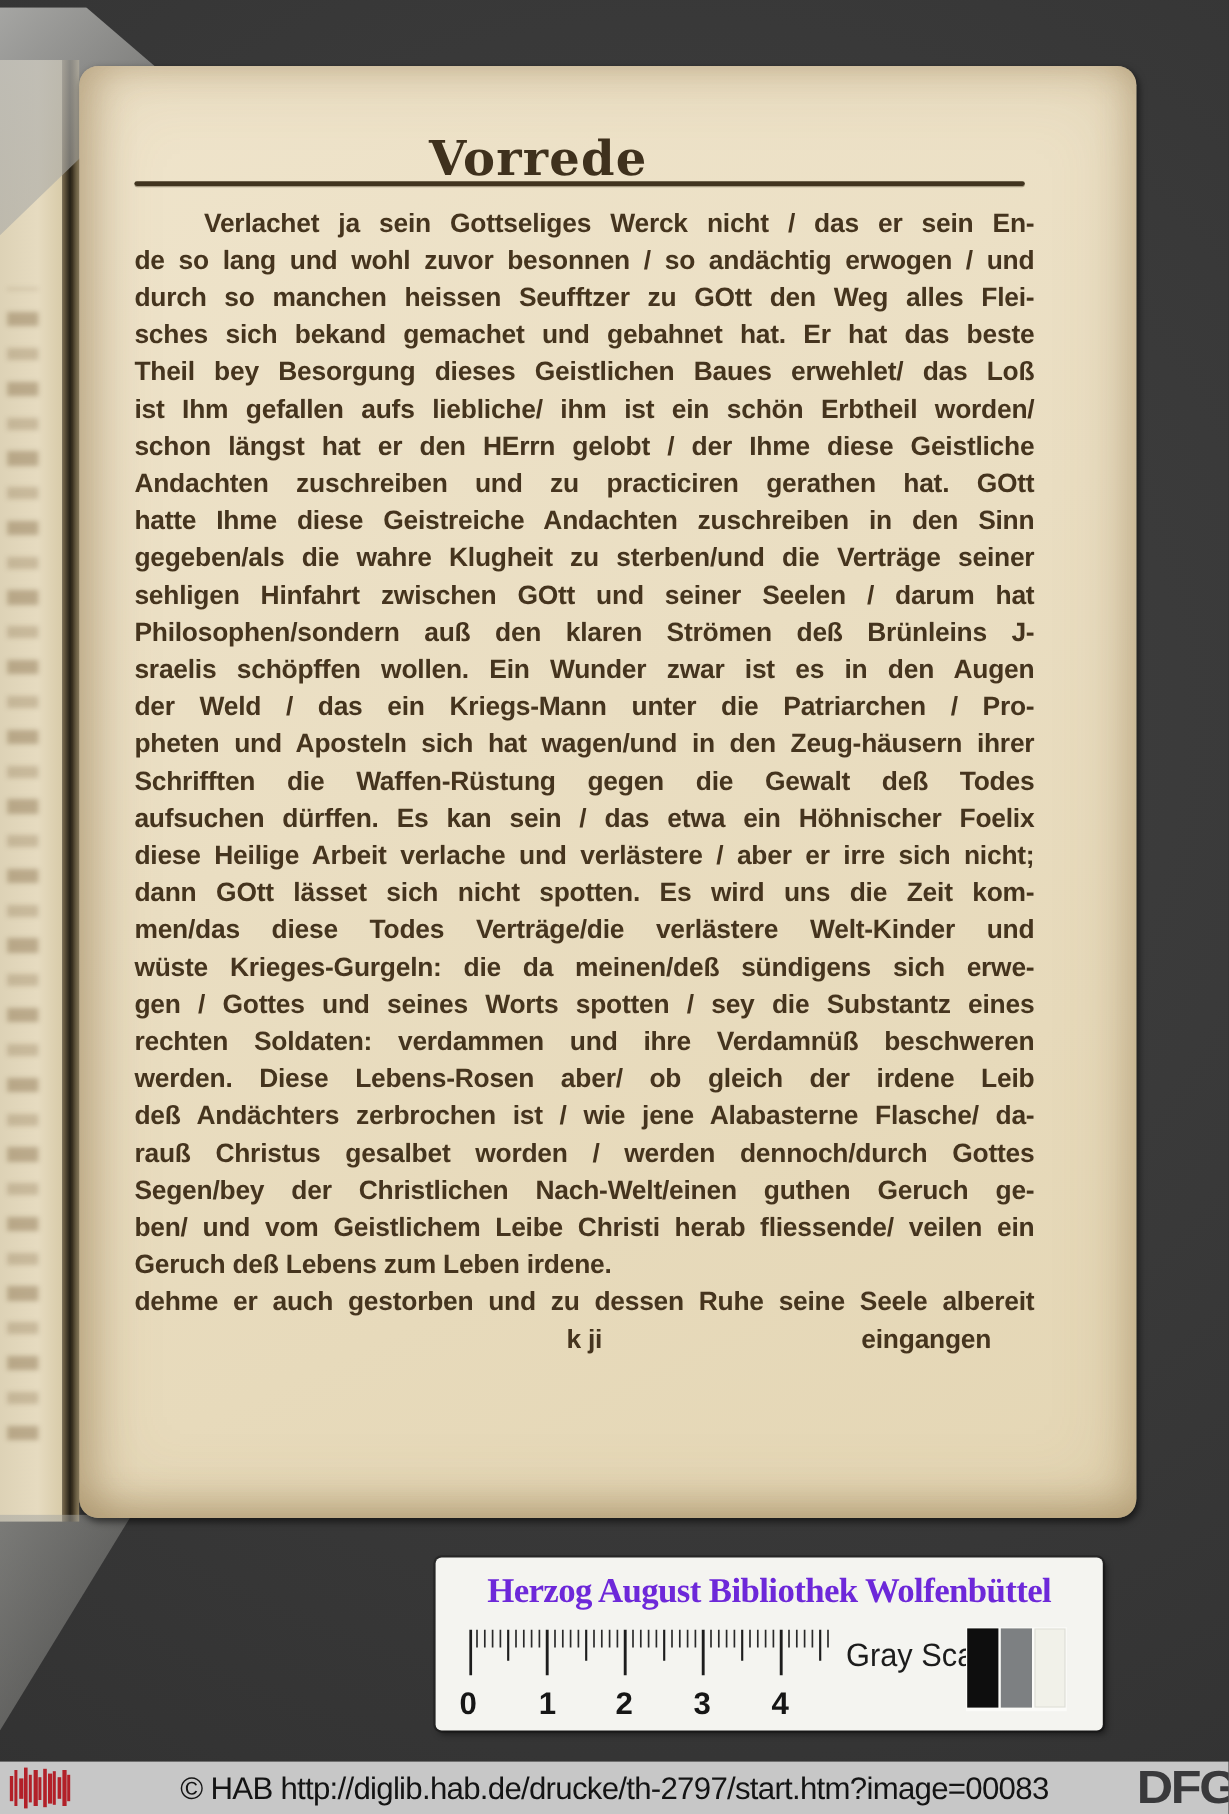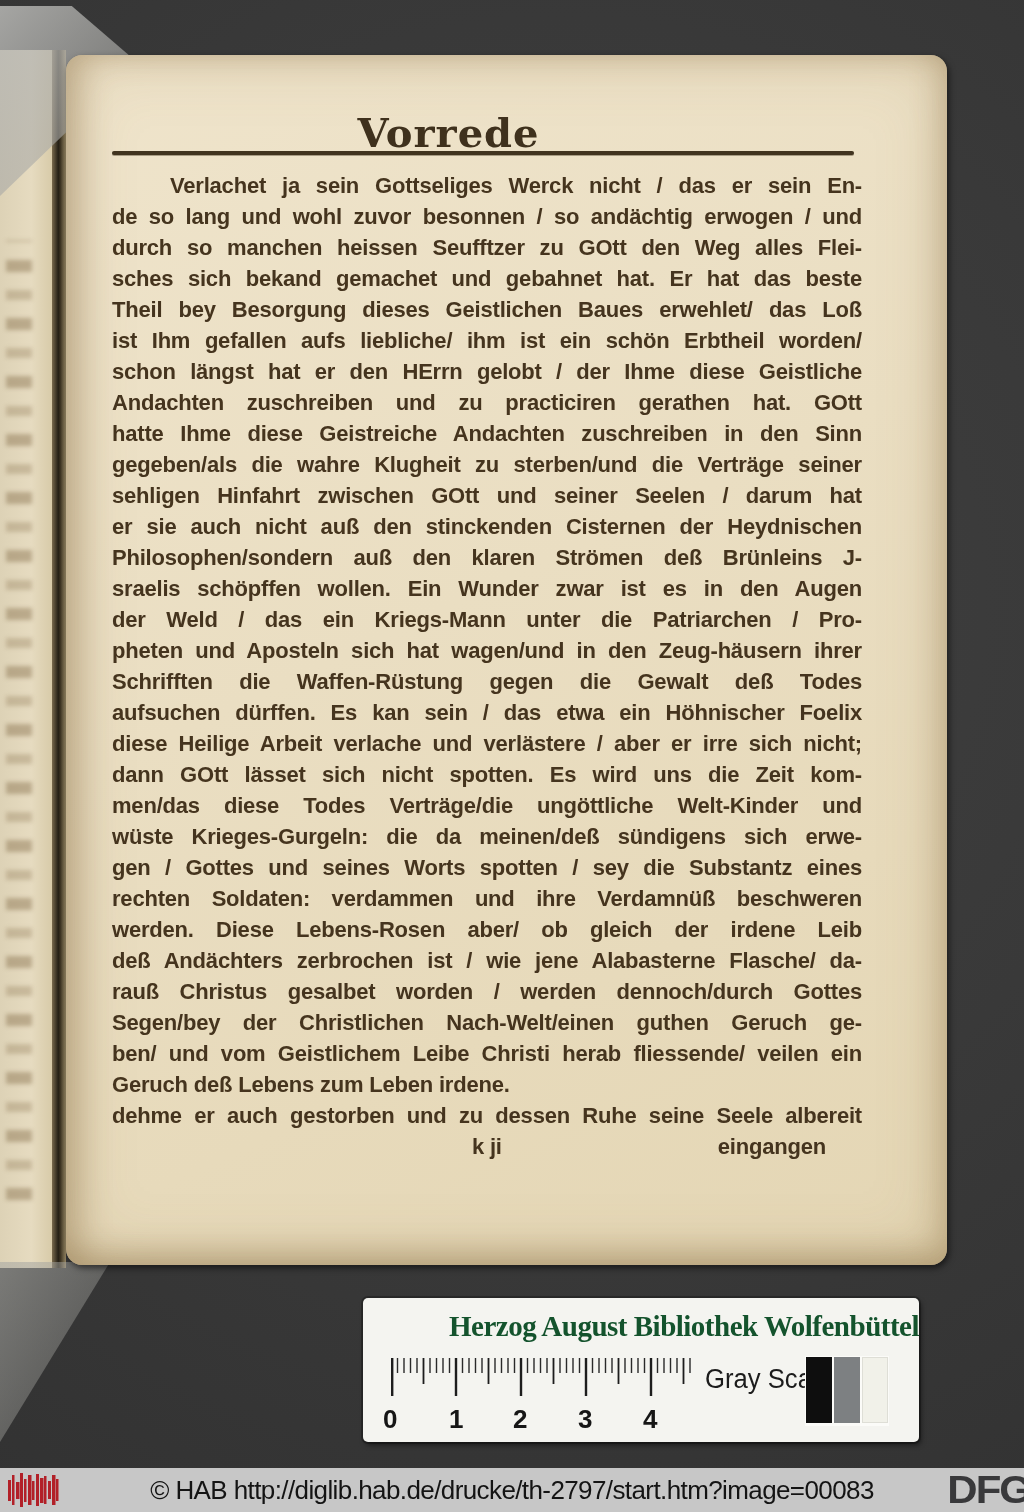--- a/index.html
+++ b/index.html
@@ -73,22 +73,22 @@
   .sig-mark{position:absolute;left:360px;}
   .catchword{position:absolute;right:36px;margin-left:48px;}
 
   
   .card{
     position:absolute;left:363px;top:1298px;width:556px;height:144px;
     background:#f4f4f0;border-radius:5px;
     box-shadow:0 0 0 2px rgba(0,0,0,.25), 2px 3px 5px rgba(0,0,0,.5);
   }
   .card-title{
-    position:absolute;top:12px;left:0;width:100%;text-align:right;
-    font-family:"Liberation Serif", serif;font-weight:700;font-size:29px;color:#14532d;
+    position:absolute;top:12px;left:0;width:100%;text-align:center;
+    font-family:"Liberation Serif", serif;font-weight:700;font-size:29px;color:#6d28d9;
     letter-spacing:-0.5px;
   }
   .ruler{position:absolute;left:28px;top:60px;width:310px;height:80px;}
   .ruler svg{position:absolute;left:0;top:0;}
   .ruler-nums{position:absolute;left:0;top:46px;width:100%;height:30px;}
   .ruler-num{
     position:absolute;top:0;
     font-family:"Liberation Sans", sans-serif;font-weight:700;font-size:26px;color:#161616;
   }
   .ruler-num:nth-child(1){left:-8px;}
@@ -146,30 +146,29 @@
           <div class="line">de so lang und wohl zuvor besonnen / so andächtig erwogen / und</div>
           <div class="line">durch so manchen heissen Seufftzer zu GOtt den Weg alles Flei-</div>
           <div class="line">sches sich bekand gemachet und gebahnet hat.  Er hat das beste</div>
           <div class="line">Theil bey Besorgung dieses Geistlichen Baues erwehlet/ das Loß</div>
           <div class="line">ist Ihm gefallen aufs liebliche/ ihm ist ein schön Erbtheil worden/</div>
           <div class="line">schon längst hat er den HErrn gelobt / der Ihme diese Geistliche</div>
           <div class="line">Andachten zuschreiben und zu practiciren gerathen hat.  GOtt</div>
           <div class="line">hatte Ihme diese Geistreiche Andachten zuschreiben in den Sinn</div>
           <div class="line">gegeben/als die wahre Klugheit zu sterben/und die Verträge seiner</div>
           <div class="line">sehligen Hinfahrt zwischen GOtt und seiner Seelen / darum hat</div>
-          <div class="line">er sie auch nicht auß den stinckenden Cisternen der Heydnischen</div>
           <div class="line">Philosophen/sondern auß den klaren Strömen deß Brünleins J-</div>
           <div class="line">sraelis schöpffen wollen.  Ein Wunder zwar ist es in den Augen</div>
           <div class="line">der Weld / das ein Kriegs-Mann unter die Patriarchen / Pro-</div>
           <div class="line">pheten und Aposteln sich hat wagen/und in den Zeug-häusern ihrer</div>
           <div class="line">Schrifften die Waffen-Rüstung gegen die Gewalt deß Todes</div>
           <div class="line">aufsuchen dürffen.  Es kan sein / das etwa ein Höhnischer Foelix</div>
           <div class="line">diese Heilige Arbeit verlache und verlästere / aber er irre sich nicht;</div>
           <div class="line">dann GOtt lässet sich nicht spotten.  Es wird uns die Zeit kom-</div>
-          <div class="line">men/das diese Todes Verträge/die ungöttliche Welt-Kinder und</div>
+          <div class="line">men/das diese Todes Verträge/die verlästere Welt-Kinder und</div>
           <div class="line">wüste Krieges-Gurgeln: die da meinen/deß sündigens sich erwe-</div>
           <div class="line">gen / Gottes und seines Worts spotten / sey die Substantz eines</div>
           <div class="line">rechten Soldaten: verdammen und ihre Verdamnüß beschweren</div>
           <div class="line">werden.  Diese Lebens-Rosen aber/ ob gleich der irdene Leib</div>
           <div class="line">deß Andächters zerbrochen ist / wie jene Alabasterne Flasche/ da-</div>
           <div class="line">rauß Christus gesalbet worden / werden dennoch/durch Gottes</div>
           <div class="line">Segen/bey der Christlichen Nach-Welt/einen guthen Geruch ge-</div>
           <div class="line">ben/ und vom Geistlichem Leibe Christi herab fliessende/ veilen ein</div>
         </div>
       <div class="line-short">Geruch deß Lebens zum Leben irdene.</div>

